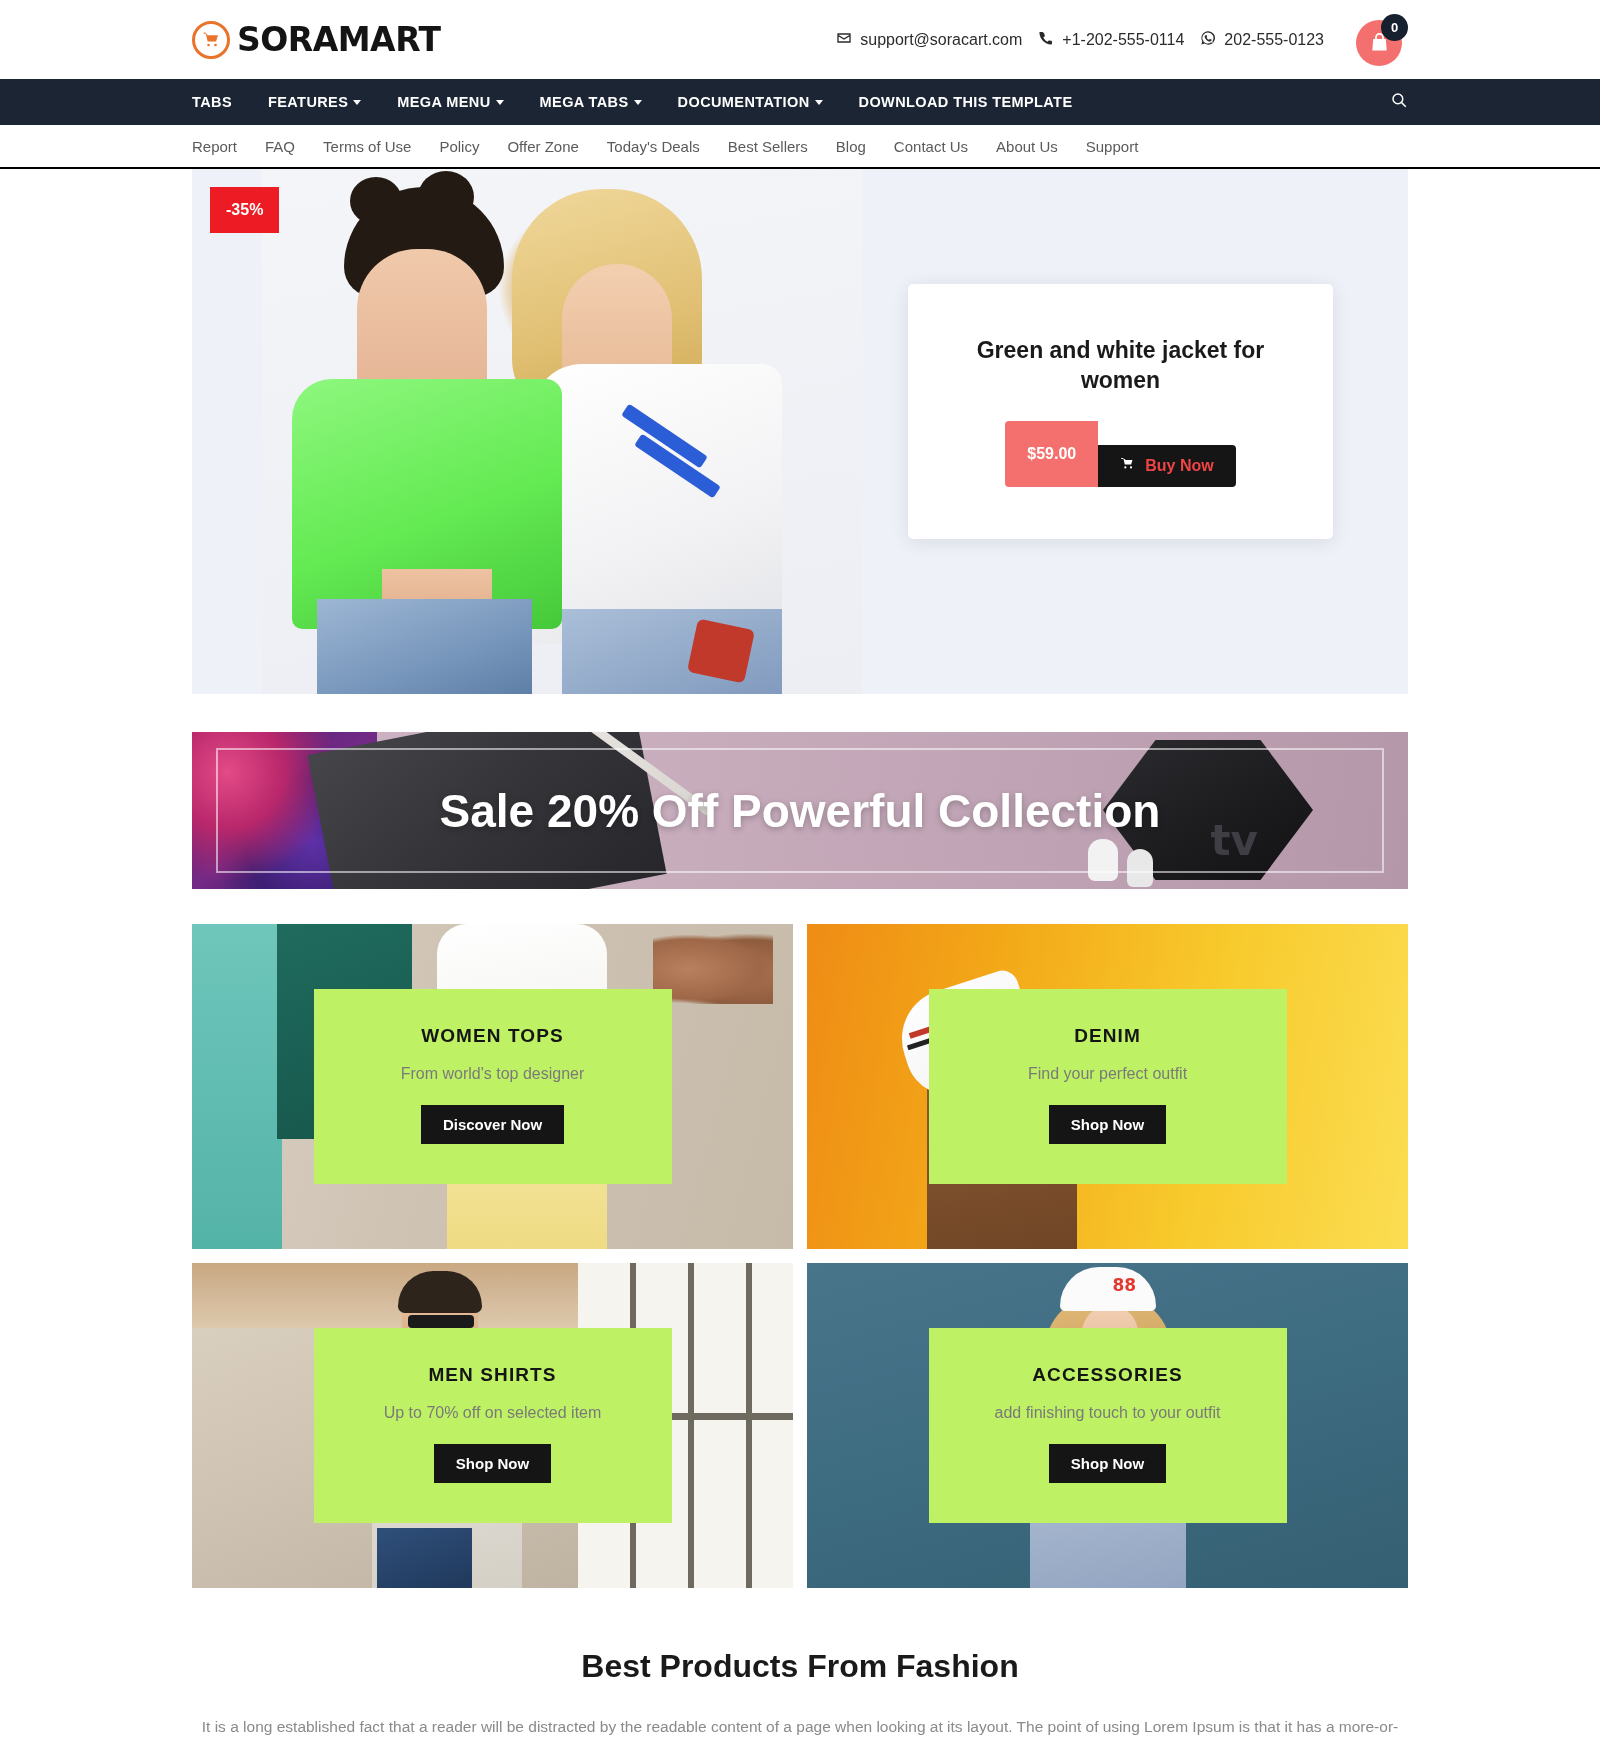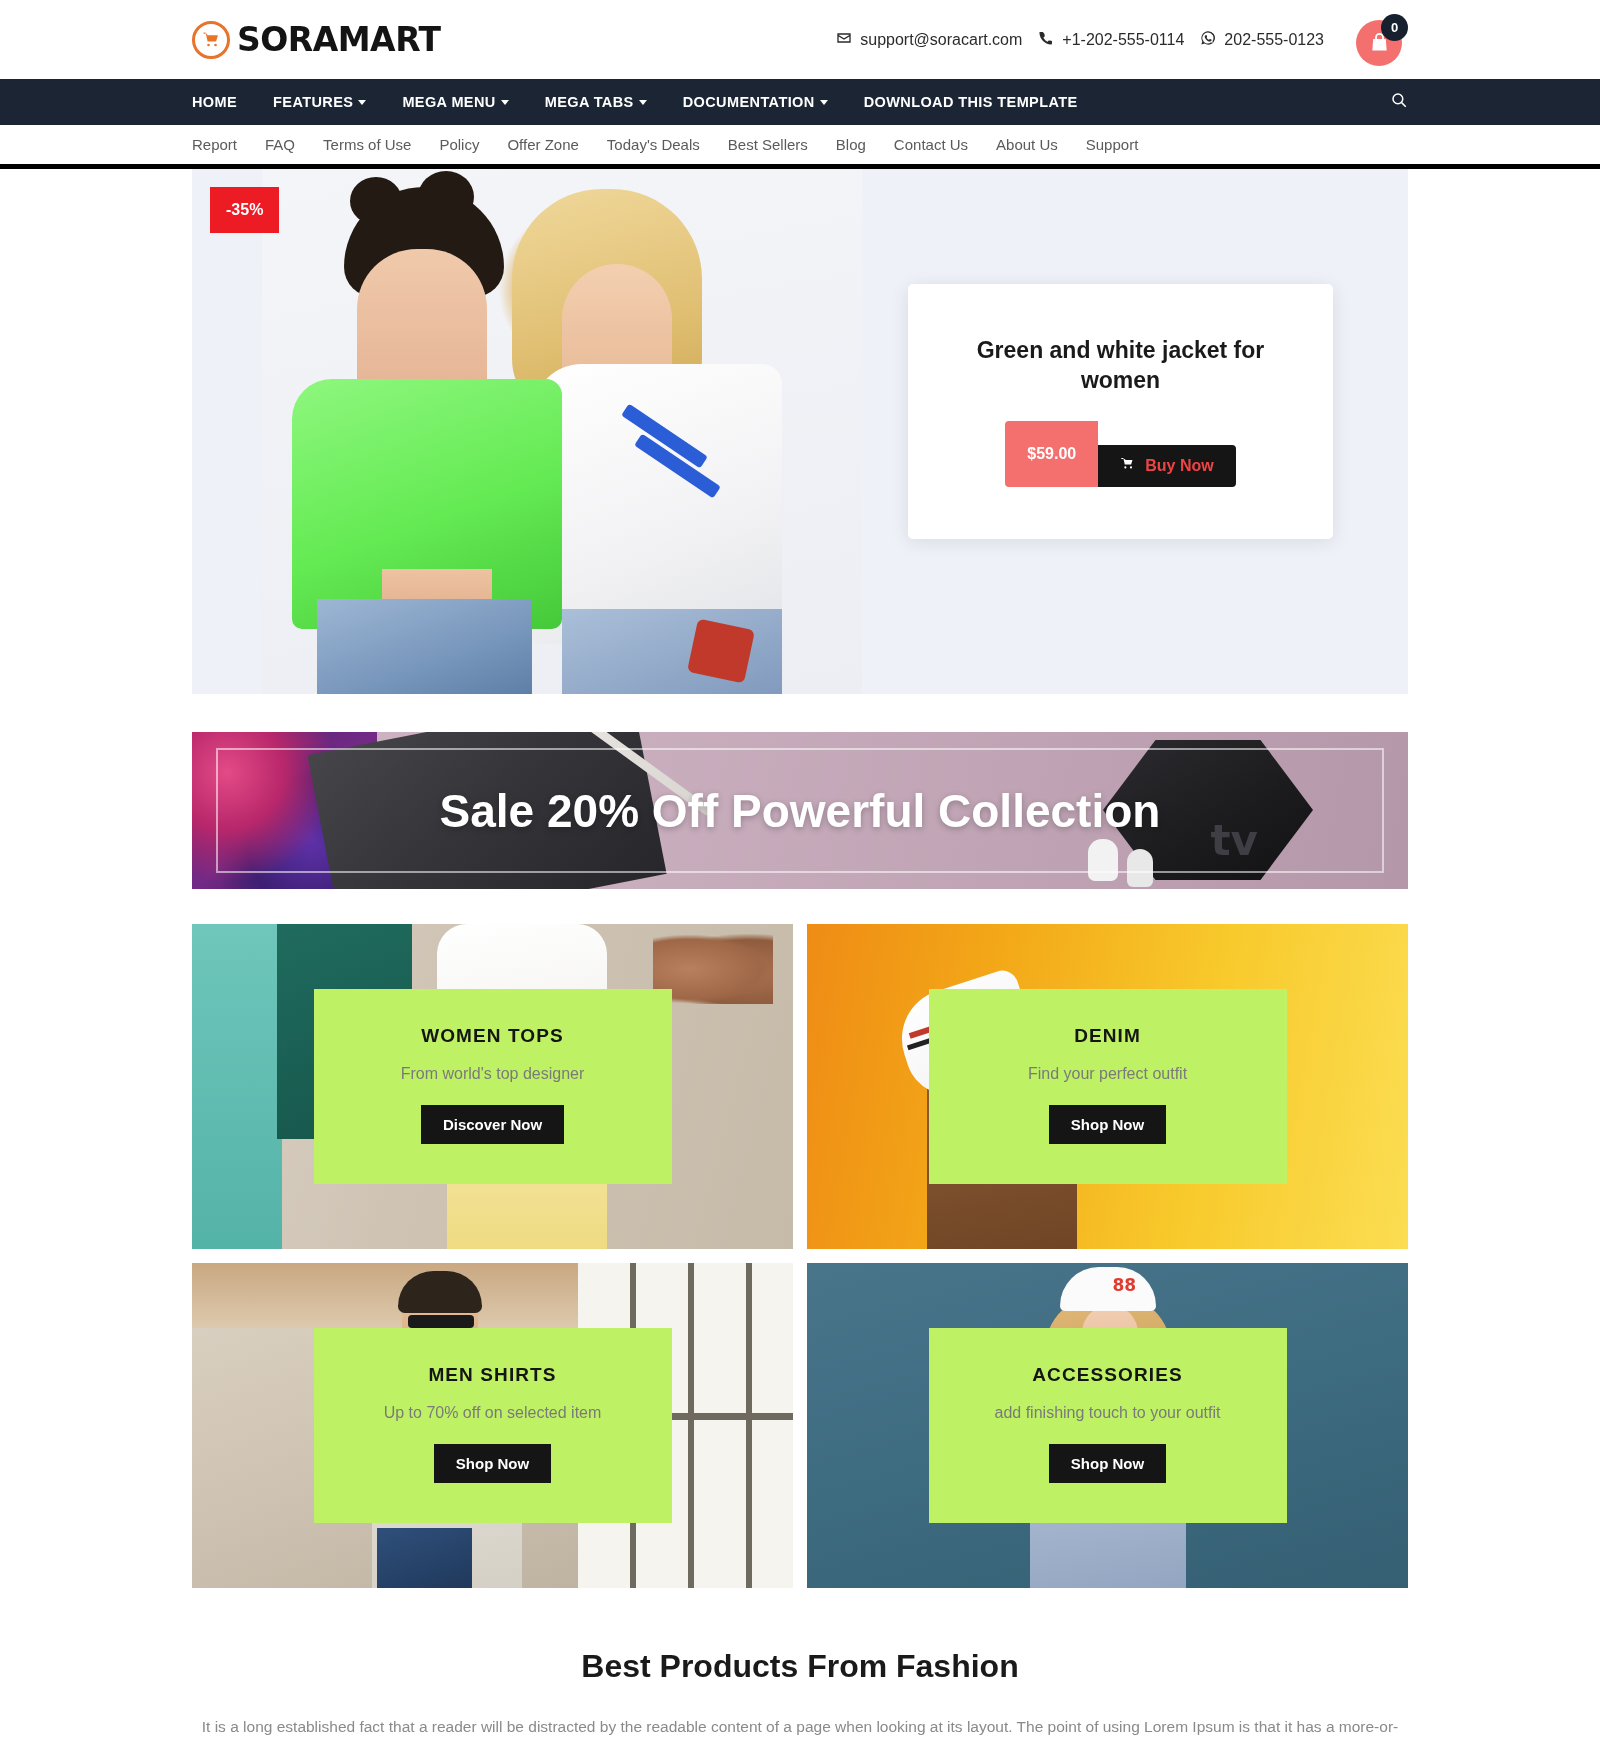--- a/index.html
+++ b/index.html
@@ -75,21 +75,21 @@
     cursor: pointer; white-space: nowrap;
   }
   .caret { width: 0; height: 0; border-left: 4px solid transparent;
            border-right: 4px solid transparent; border-top: 5px solid #fff; }
   .nav-search { margin-left: auto; cursor: pointer; }
   .nav-search svg { width: 18px; height: 18px; stroke: #fff; fill: none; stroke-width: 2; }
 
   
   .subnav {
     height: 44px; background: #fff;
-    border-bottom: 5px solid #000000;
+    border-bottom: 2px solid #000000;
     display: flex; align-items: center; padding: 0 192px;
   }
   .subnav-item {
     font-size: 15px; color: #5b5b5b; margin-right: 28px;
     cursor: pointer; white-space: nowrap;
   }
 
   
   .hero {
     position: relative;
@@ -420,21 +420,21 @@
         </span>
         <span class="cart-badge">0</span>
       </div>
     </div>
   </div>
 </div>
 
 <div class="mainnav">
   <div class="mainnav-inner">
     <div class="nav-item">
-      <span>HOME</span>
+      <span>TABS</span>
     </div>
     <div class="nav-item">
       <span>FEATURES</span>
       <span class="caret"></span>
     </div>
     <div class="nav-item">
       <span>MEGA MENU</span>
       <span class="caret"></span>
     </div>
     <div class="nav-item">

